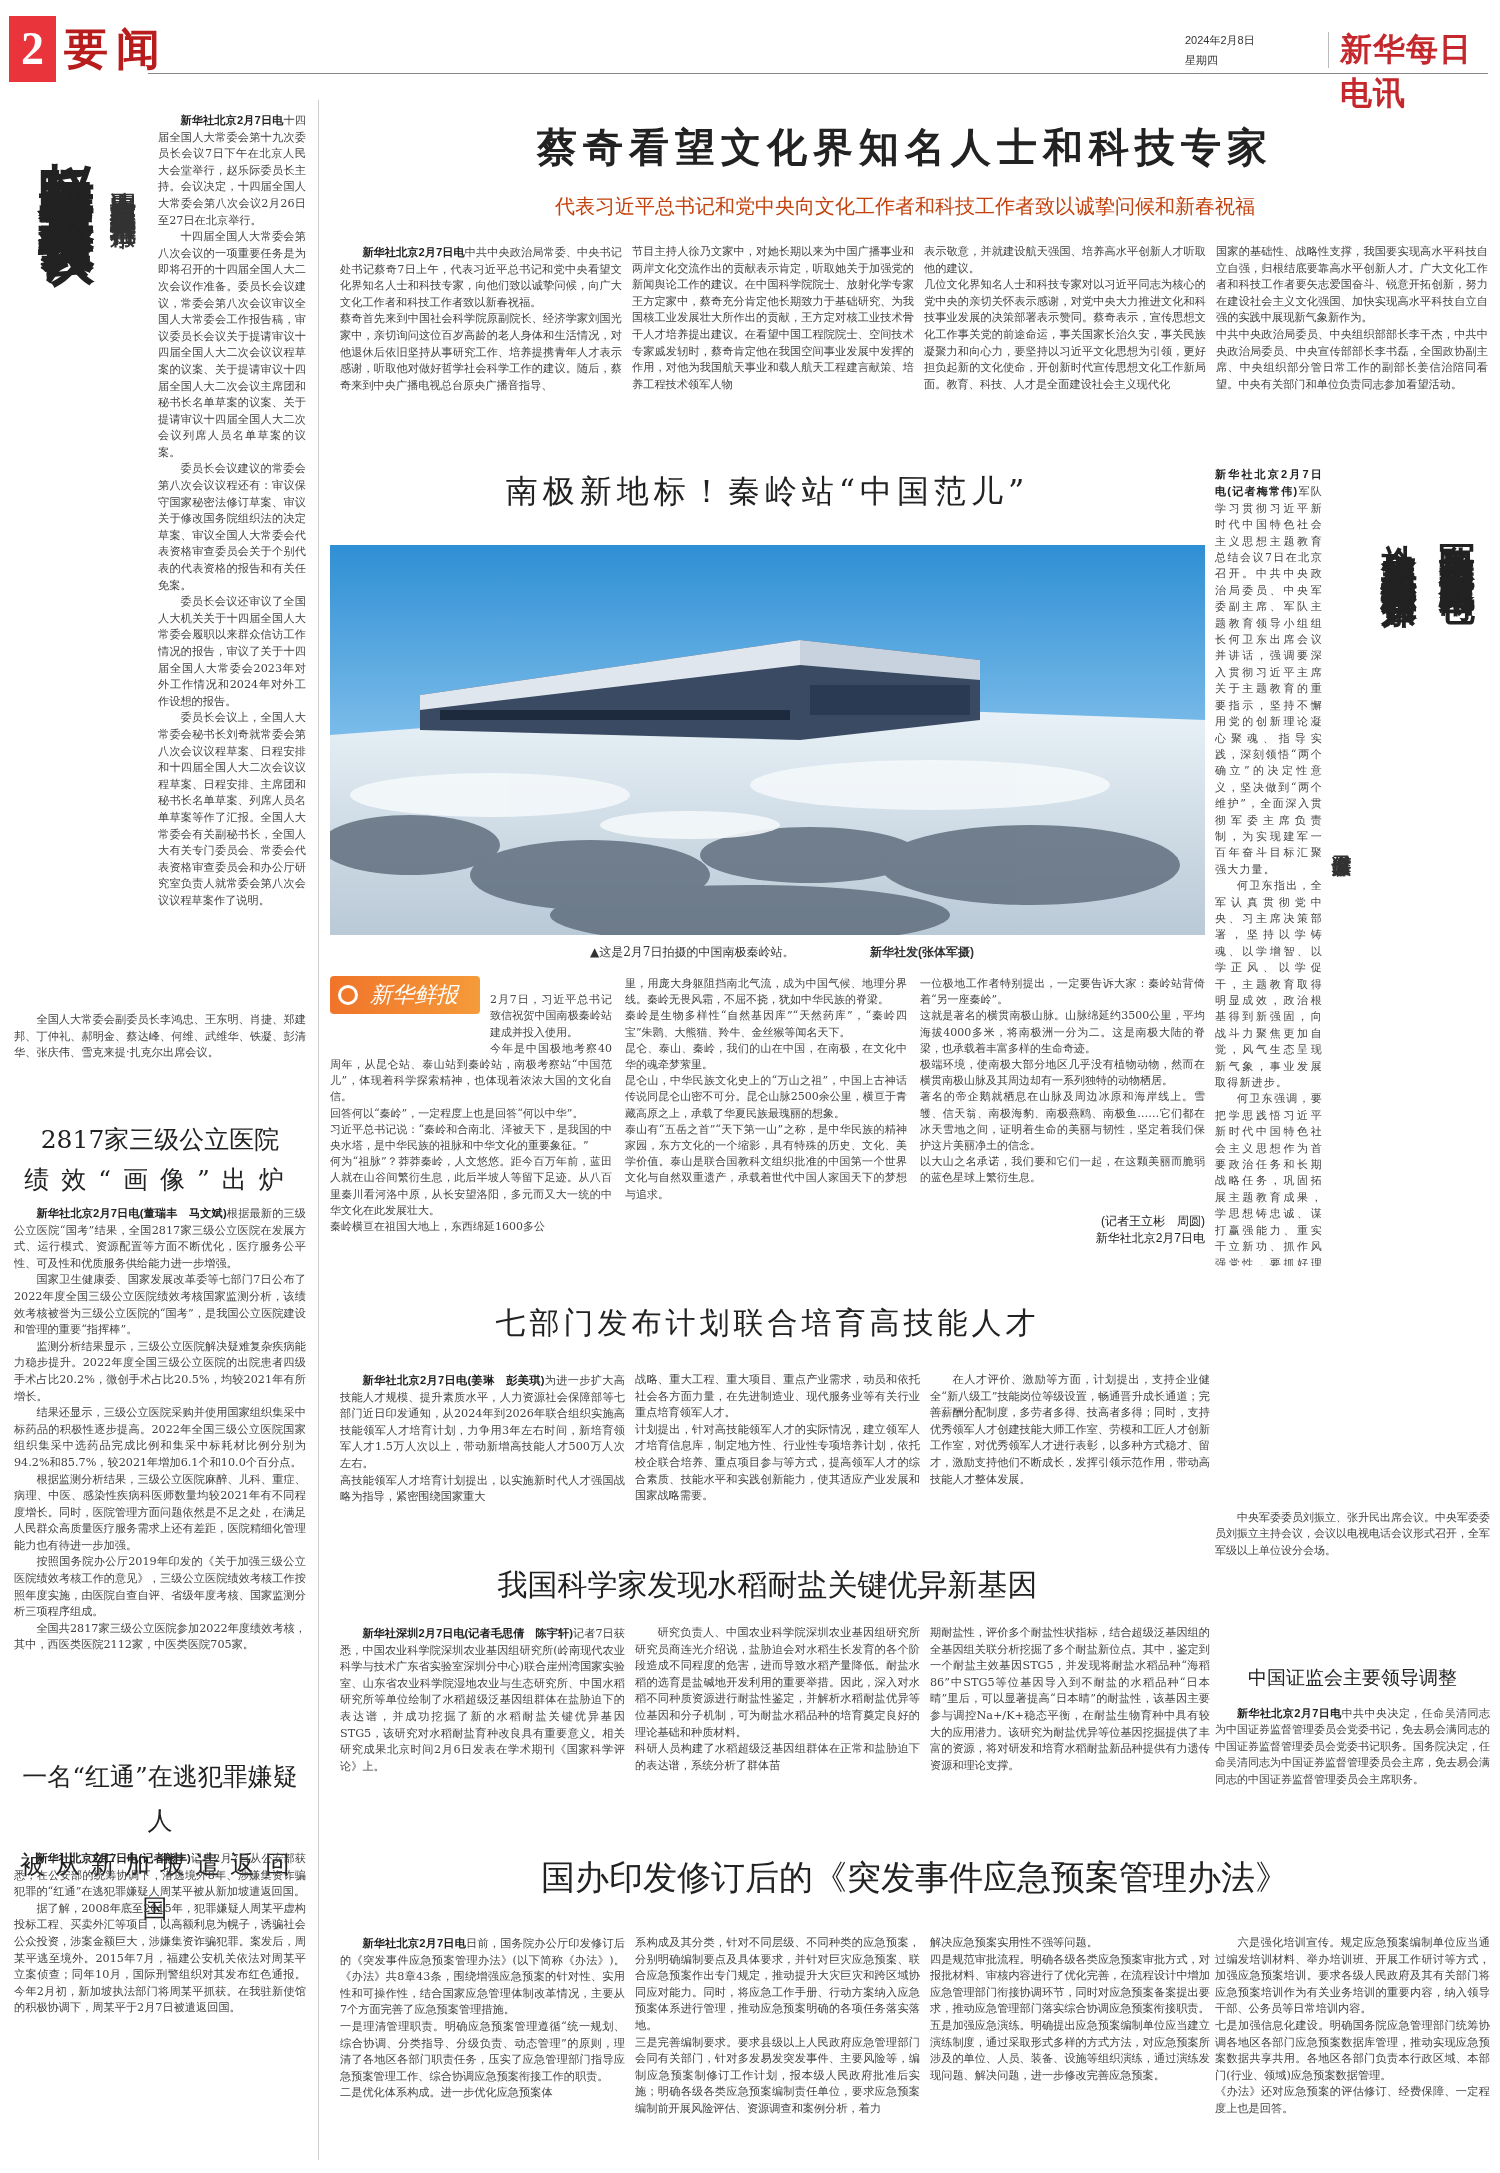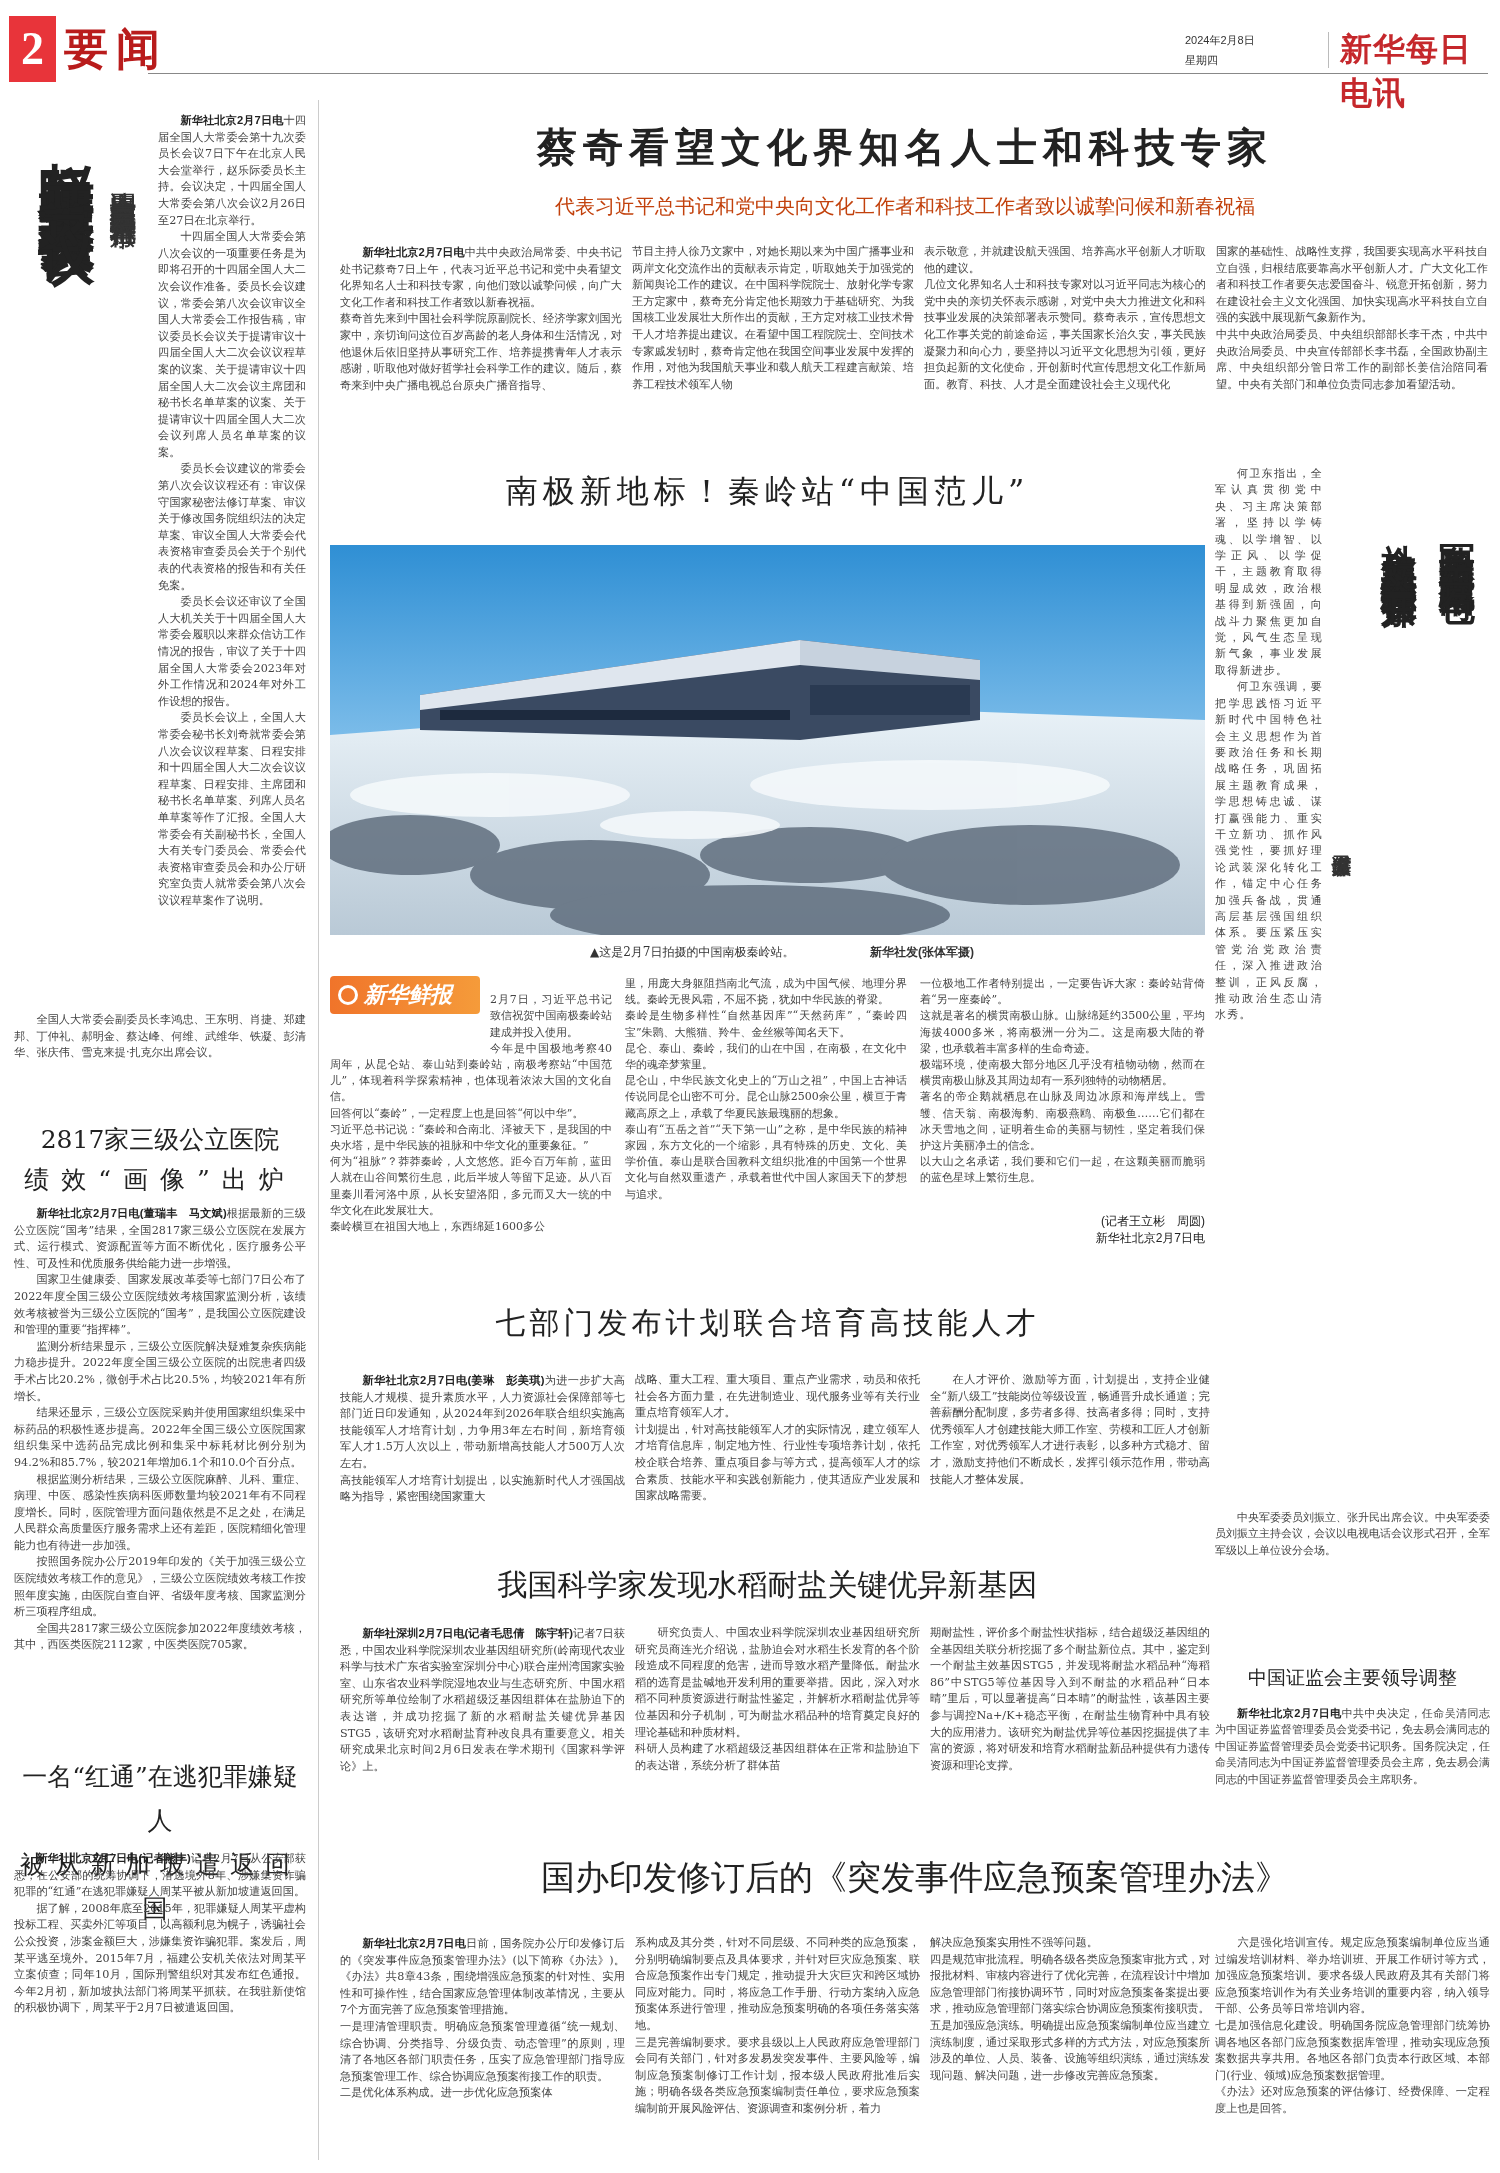--- a/index.html
+++ b/index.html
@@ -14,21 +14,21 @@
   .brand{left:1340px;top:28px;font-size:32px;color:#c5282c;font-weight:bold;letter-spacing:1px}
   .body-text{font-size:11.6px;line-height:17px;color:#444;text-align:justify;text-indent:2em}
   .body-text p{text-indent:2em}
   .body-text .lead{font-weight:bold;color:#222;font-family:"Liberation Sans",sans-serif}
   .col{position:absolute;overflow:hidden}
   .headline{font-weight:bold;color:#222;text-align:center;font-family:"DejaVu Serif",serif}
   .vtitle{writing-mode:vertical-rl;font-weight:bold;color:#222}
   .vsub{writing-mode:vertical-rl;color:#333}
   .photo{left:330px;top:545px;width:875px;height:390px;overflow:hidden}
   .caption{font-size:12px;color:#333}
-  .badge{left:330px;top:976px;width:150px;height:38px;background:linear-gradient(90deg,#f0742a,#f59b3a);border-radius:4px;color:#fff;font-size:22px;font-weight:bold;display:flex;align-items:center;gap:6px;padding-left:8px;font-style:italic}
+  .badge{left:330px;top:976px;width:150px;height:38px;background:linear-gradient(90deg,#f0742a,#f59b3a);border-radius:4px;color:#fff;font-size:22px;font-weight:normal;display:flex;align-items:center;gap:12px;padding-left:8px;font-style:italic}
   .divider-v{background:#ccc;width:1px}
 </style>
 </head>
 <body>
 
 <div class="abs masthead">
   <div class="abs page-num">2</div>
   <div class="abs section">要闻</div>
   <div class="abs rule-top"></div>
   <div class="abs date">
@@ -147,20 +147,21 @@
 以大山之名承诺，我们要和它们一起，在这颗美丽而脆弱的蓝色星球上繁衍生息。</div>
 <div class="abs" style="left:1020px;top:1213px;width:185px;text-align:right;font-size:12px;font-family:'Liberation Sans',sans-serif;color:#222">
   <div>(记者王立彬　周圆)</div>
   <div>新华社北京2月7日电</div>
 </div>
 
 <div class="abs vtitle" style="left:1438px;top:515px;height:900px;font-size:36px;line-height:40px;letter-spacing:3px">军队学习贯彻习近平新时代中国特色</div>
 <div class="abs vtitle" style="left:1380px;top:515px;height:900px;font-size:36px;line-height:40px;letter-spacing:3px">社会主义思想主题教育总结会议在京召开</div>
 <div class="abs vsub" style="left:1330px;top:840px;height:300px;font-size:20px;line-height:24px">何卫东出席会议并讲话</div>
 <div class="col body-text" style="left:1215px;top:466px;width:108px;height:800px;font-size:11px;line-height:16.4px;letter-spacing:1.2px">
+  <p style="text-indent:0"><span class="lead">新华社北京2月7日电(记者梅常伟)</span><span>军队学习贯彻习近平新时代中国特色社会主义思想主题教育总结会议7日在北京召开。中共中央政治局委员、中央军委副主席、军队主题教育领导小组组长何卫东出席会议并讲话，强调要深入贯彻习近平主席关于主题教育的重要指示，坚持不懈用党的创新理论凝心聚魂、指导实践，深刻领悟“两个确立”的决定性意义，坚决做到“两个维护”，全面深入贯彻军委主席负责制，为实现建军一百年奋斗目标汇聚强大力量。</span></p>
   <p>何卫东指出，全军认真贯彻党中央、习主席决策部署，坚持以学铸魂、以学增智、以学正风、以学促干，主题教育取得明显成效，政治根基得到新强固，向战斗力聚焦更加自觉，风气生态呈现新气象，事业发展取得新进步。</p>
   <p>何卫东强调，要把学思践悟习近平新时代中国特色社会主义思想作为首要政治任务和长期战略任务，巩固拓展主题教育成果，学思想铸忠诚、谋打赢强能力、重实干立新功、抓作风强党性，要抓好理论武装深化转化工作，锚定中心任务加强兵备战，贯通高层基层强国组织体系。要压紧压实管党治党政治责任，深入推进政治整训，正风反腐，推动政治生态山清水秀。</p>
 </div>
 <div class="col body-text" style="left:1215px;top:1510px;width:275px;height:100px;font-size:11px;line-height:16.4px">
   <p>中央军委委员刘振立、张升民出席会议。中央军委委员刘振立主持会议，会议以电视电话会议形式召开，全军军级以上单位设分会场。</p>
 </div>
 
 <div class="abs headline" style="left:330px;top:1303px;width:875px;font-size:30px;letter-spacing:4px;font-weight:normal">七部门发布计划联合培育高技能人才</div>
 <div class="col body-text" style="left:340px;top:1372px;width:285px;height:160px;font-size:11.2px;line-height:16.6px;white-space:pre-line"><span class="lead">新华社北京2月7日电(姜琳　彭美琪)</span><span>为进一步扩大高技能人才规模、提升素质水平，人力资源社会保障部等七部门近日印发通知，从2024年到2026年联合组织实施高技能领军人才培育计划，力争用3年左右时间，新培育领军人才1.5万人次以上，带动新增高技能人才500万人次左右。
 高技能领军人才培育计划提出，以实施新时代人才强国战略为指导，紧密围绕国家重大</span></div>

